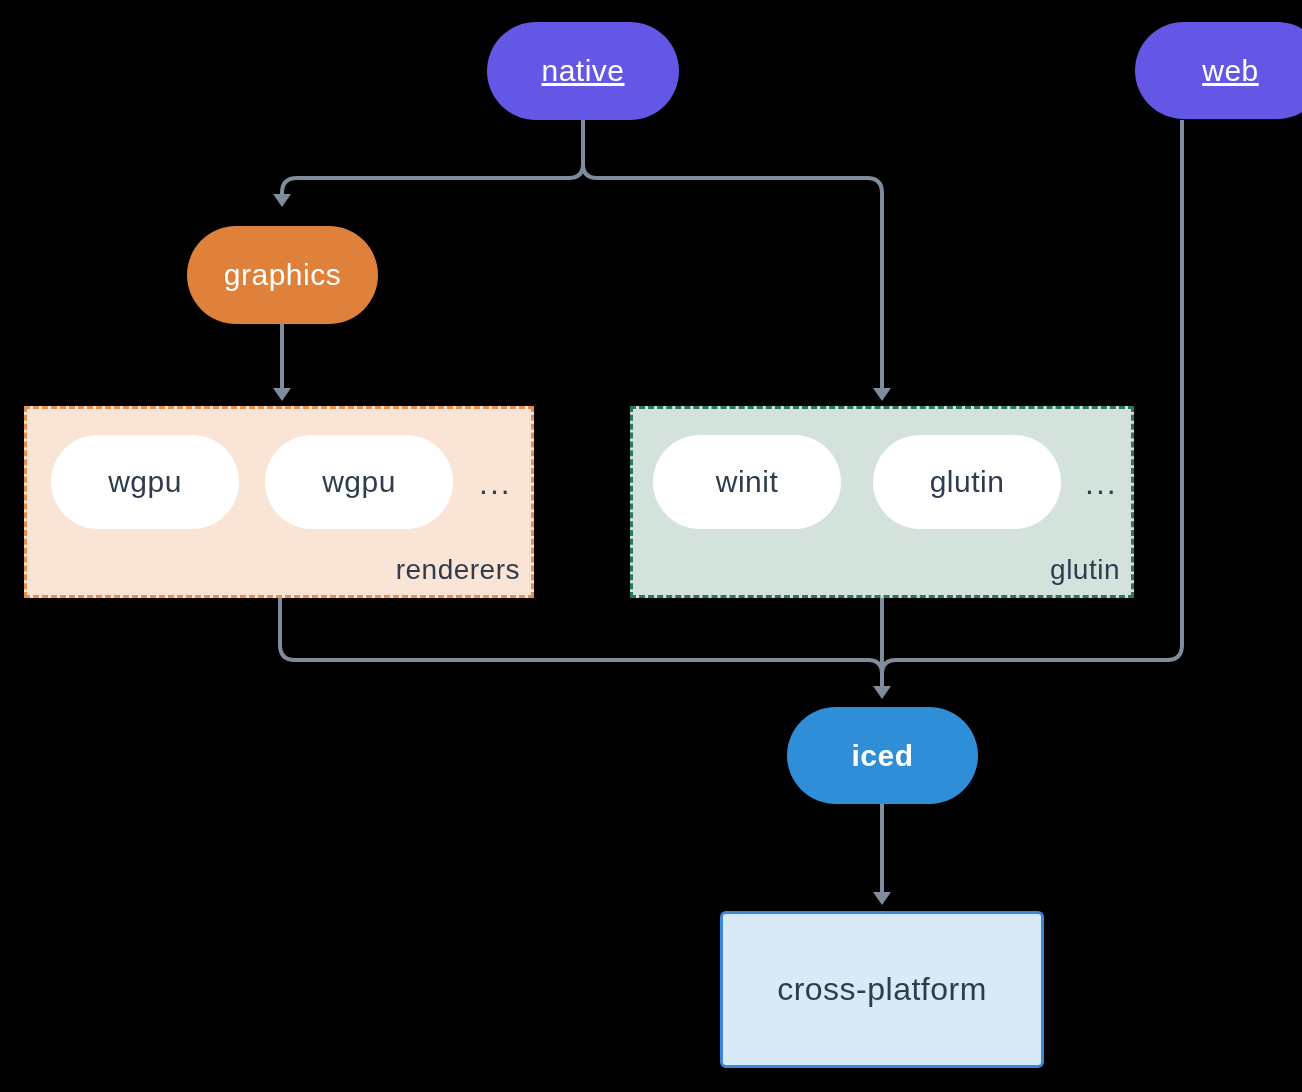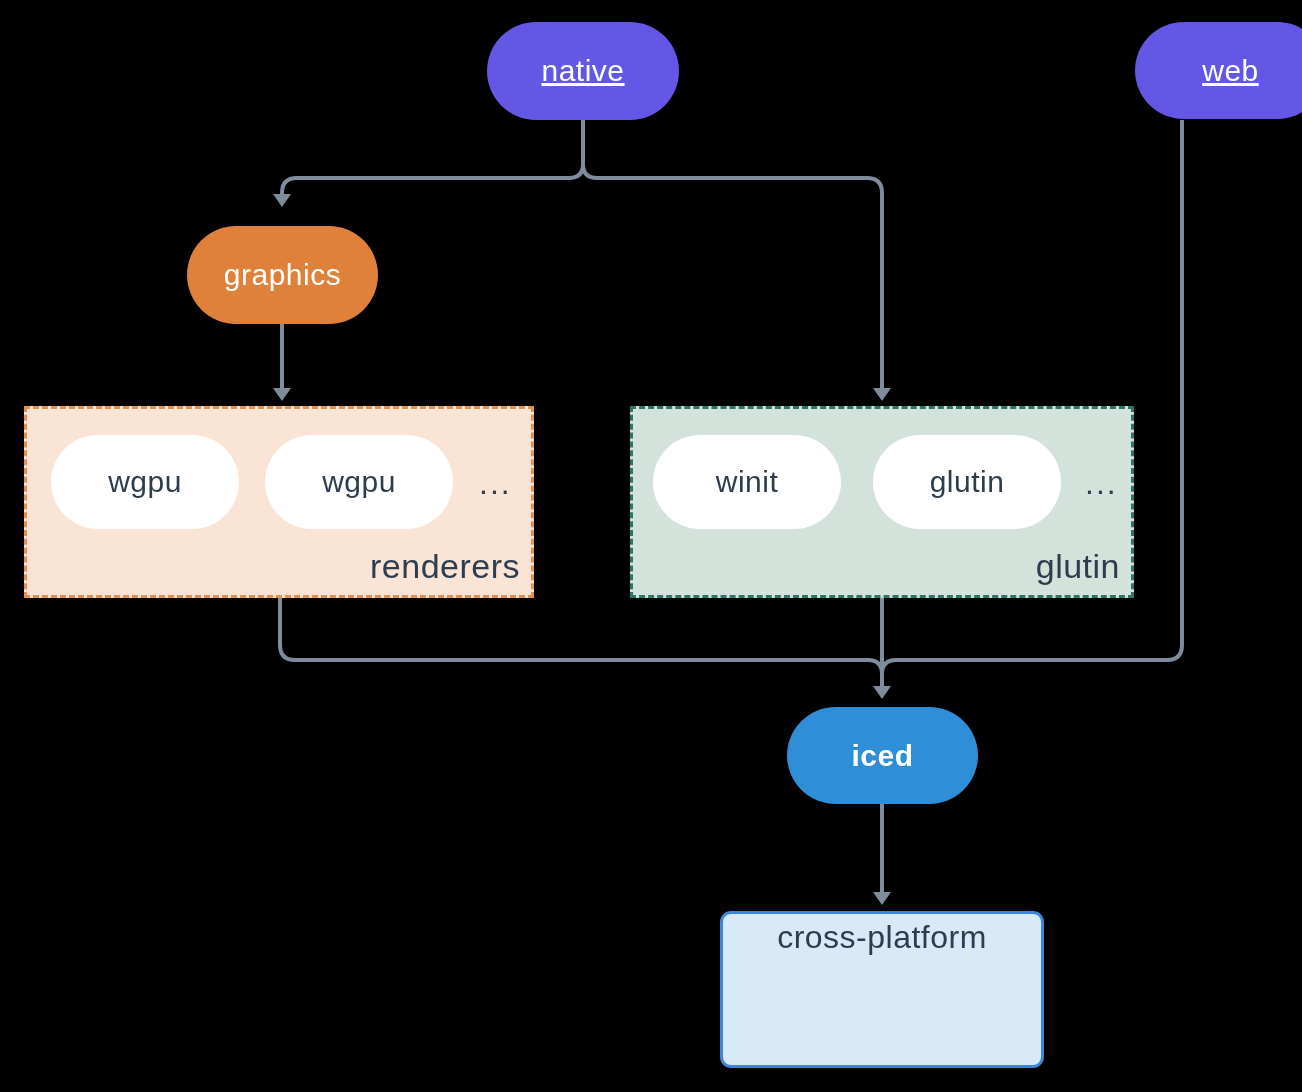--- a/index.html
+++ b/index.html
@@ -70,37 +70,37 @@
     position: absolute;
     top: 56px;
     font-size: 32px;
     letter-spacing: 2px;
     color: var(--dark-text, #2E3D4E);
   }
   .group-label {
     position: absolute;
     right: 11px;
     bottom: 9px;
-    font-size: 34px;
+    font-size: 28px;
     letter-spacing: 0.5px;
     color: var(--dark-text, #2E3D4E);
   }
   .app-box {
     position: absolute;
     left: 720px;
     top: 911px;
     width: 324px;
     height: 157px;
     box-sizing: border-box;
     background: var(--app-bg, #D8E9F8);
     border: 3px solid var(--app-border, #3C86DB);
-    border-radius: 11px;
+    border-radius: 6px;
     display: flex;
-    flex-direction: row;
-    align-items: flex-start;
+    flex-direction: column;
+    align-items: center;
     justify-content: center;
     font-size: 32px;
     line-height: 47px;
     letter-spacing: 0.5px;
     color: var(--dark-text, #2E3D4E);
     text-align: center;
   }
 </style>
 </head>
 <body>

